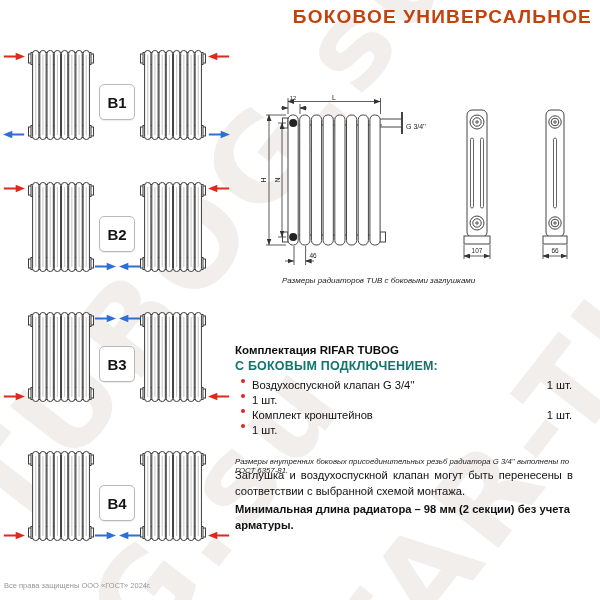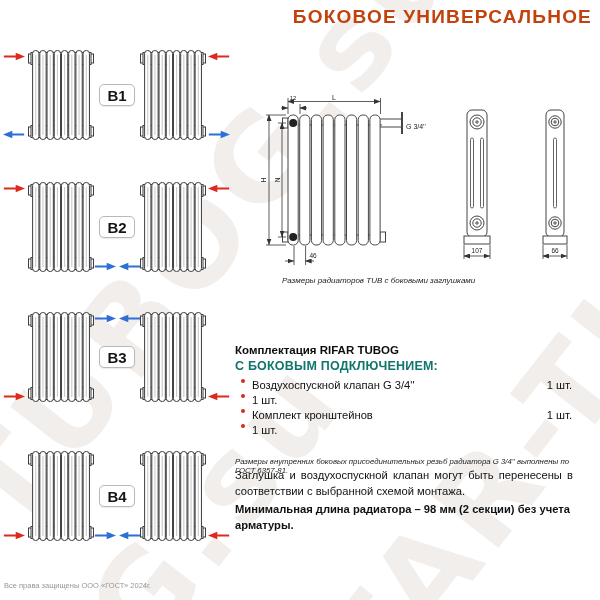--- a/index.html
+++ b/index.html
@@ -19,21 +19,21 @@
 
   
   .title { right:8px; top:6px; text-align:right; font-weight:bold;
            font-size:19px; line-height:1.16; letter-spacing:1.2px; color:#c2410c; }
 
   
   .scheme-row { left:0; width:234px; height:92px; }
   .rad { position:absolute; top:0; }
   .rad-left { left:28px; }
   .rad-right { left:140px; }
-  .scheme-label { position:absolute; left:99px; top:35px; width:36px; height:22px;
+  .scheme-label { position:absolute; left:99px; top:35px; width:36px; height:36px;
                   background:#fff; border:1px solid #b9b9b9; border-radius:5px;
                   display:flex; align-items:center; justify-content:center;
                   font-weight:bold; font-size:15px; color:#151515;
                   box-shadow:0 1px 1px rgba(0,0,0,0.08); }
   .arrow { position:absolute; width:22px; height:9px; }
   .arrow.red  { color:#e0291d; }
   .arrow.blue { color:#2e6fd6; }
   .arrow.flip { transform:scaleX(-1); }
   .a-tl { left:3px;  top:3px; }
   .a-tr { left:208px; top:3px; }

